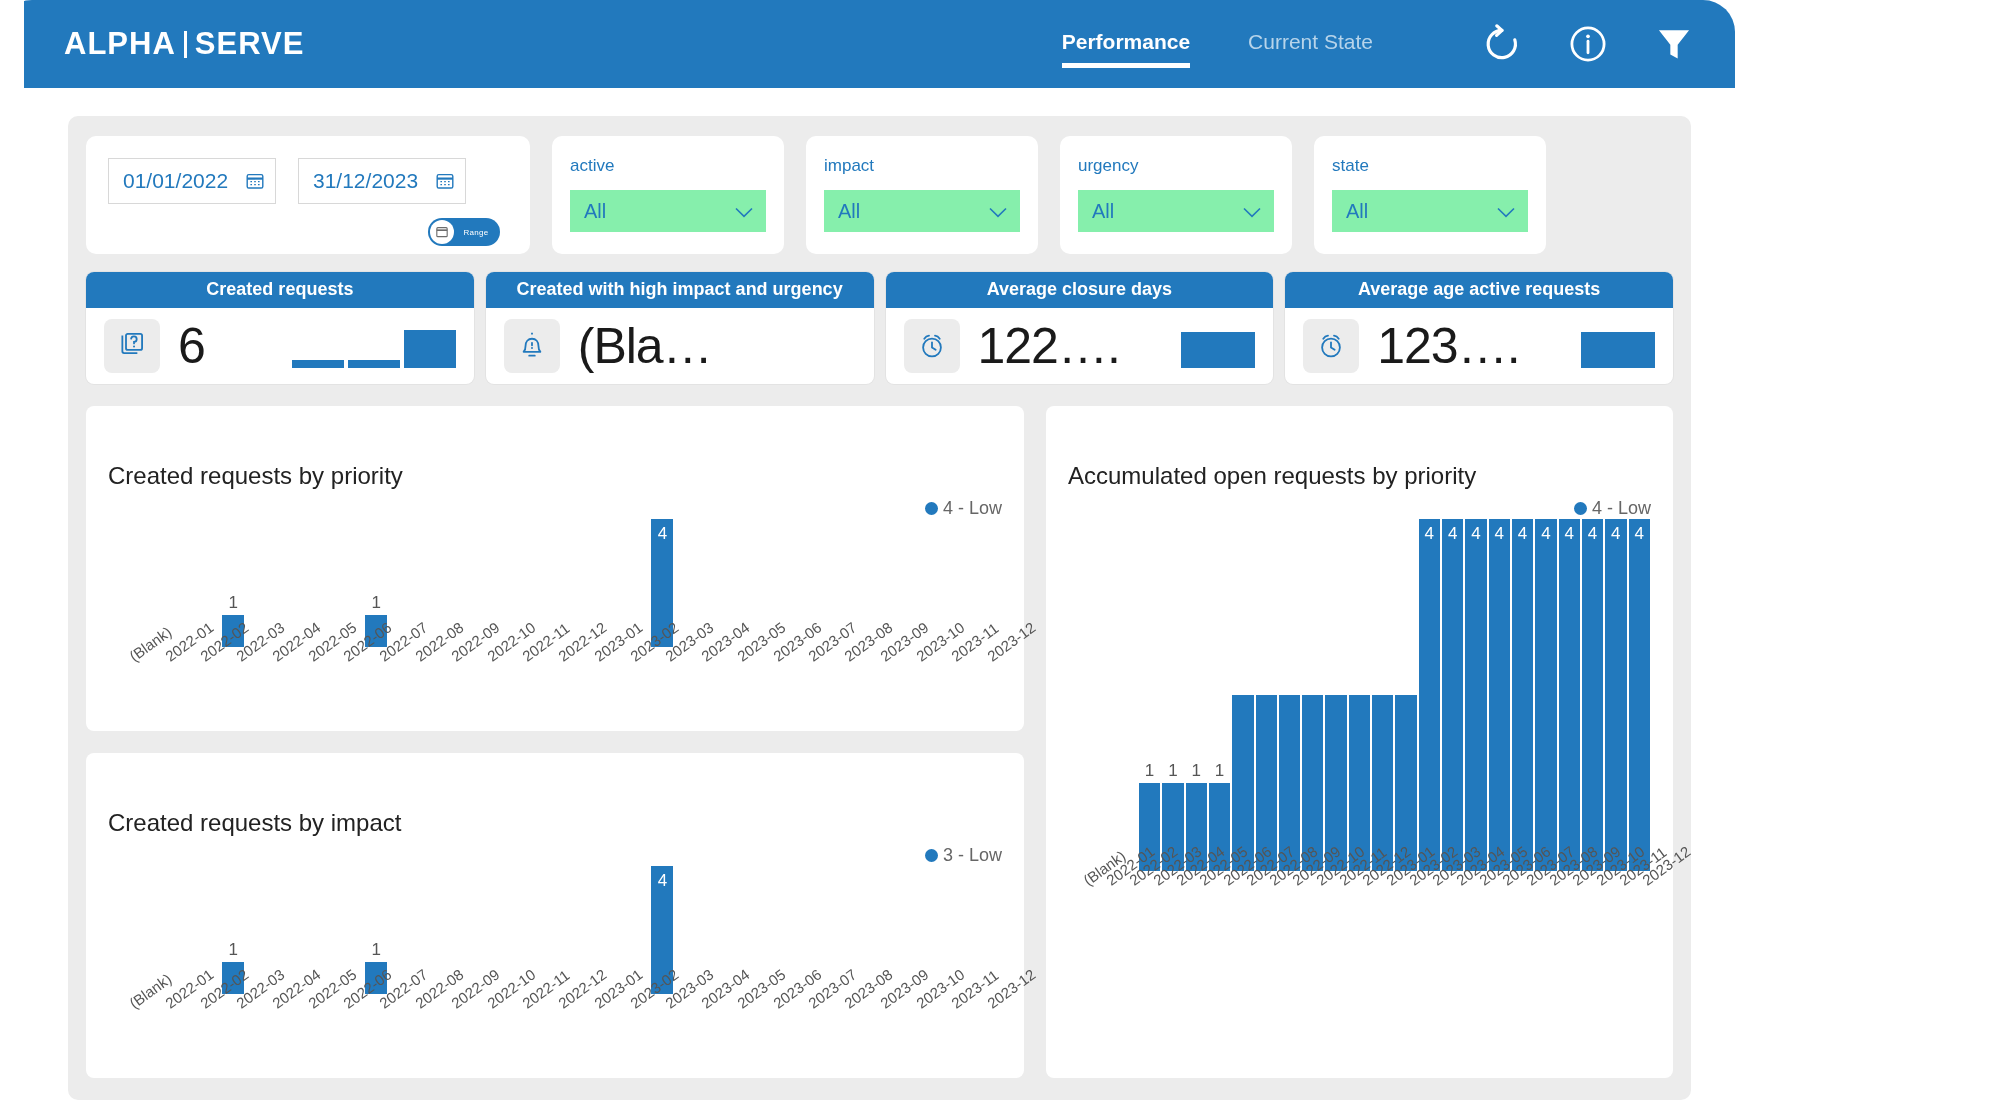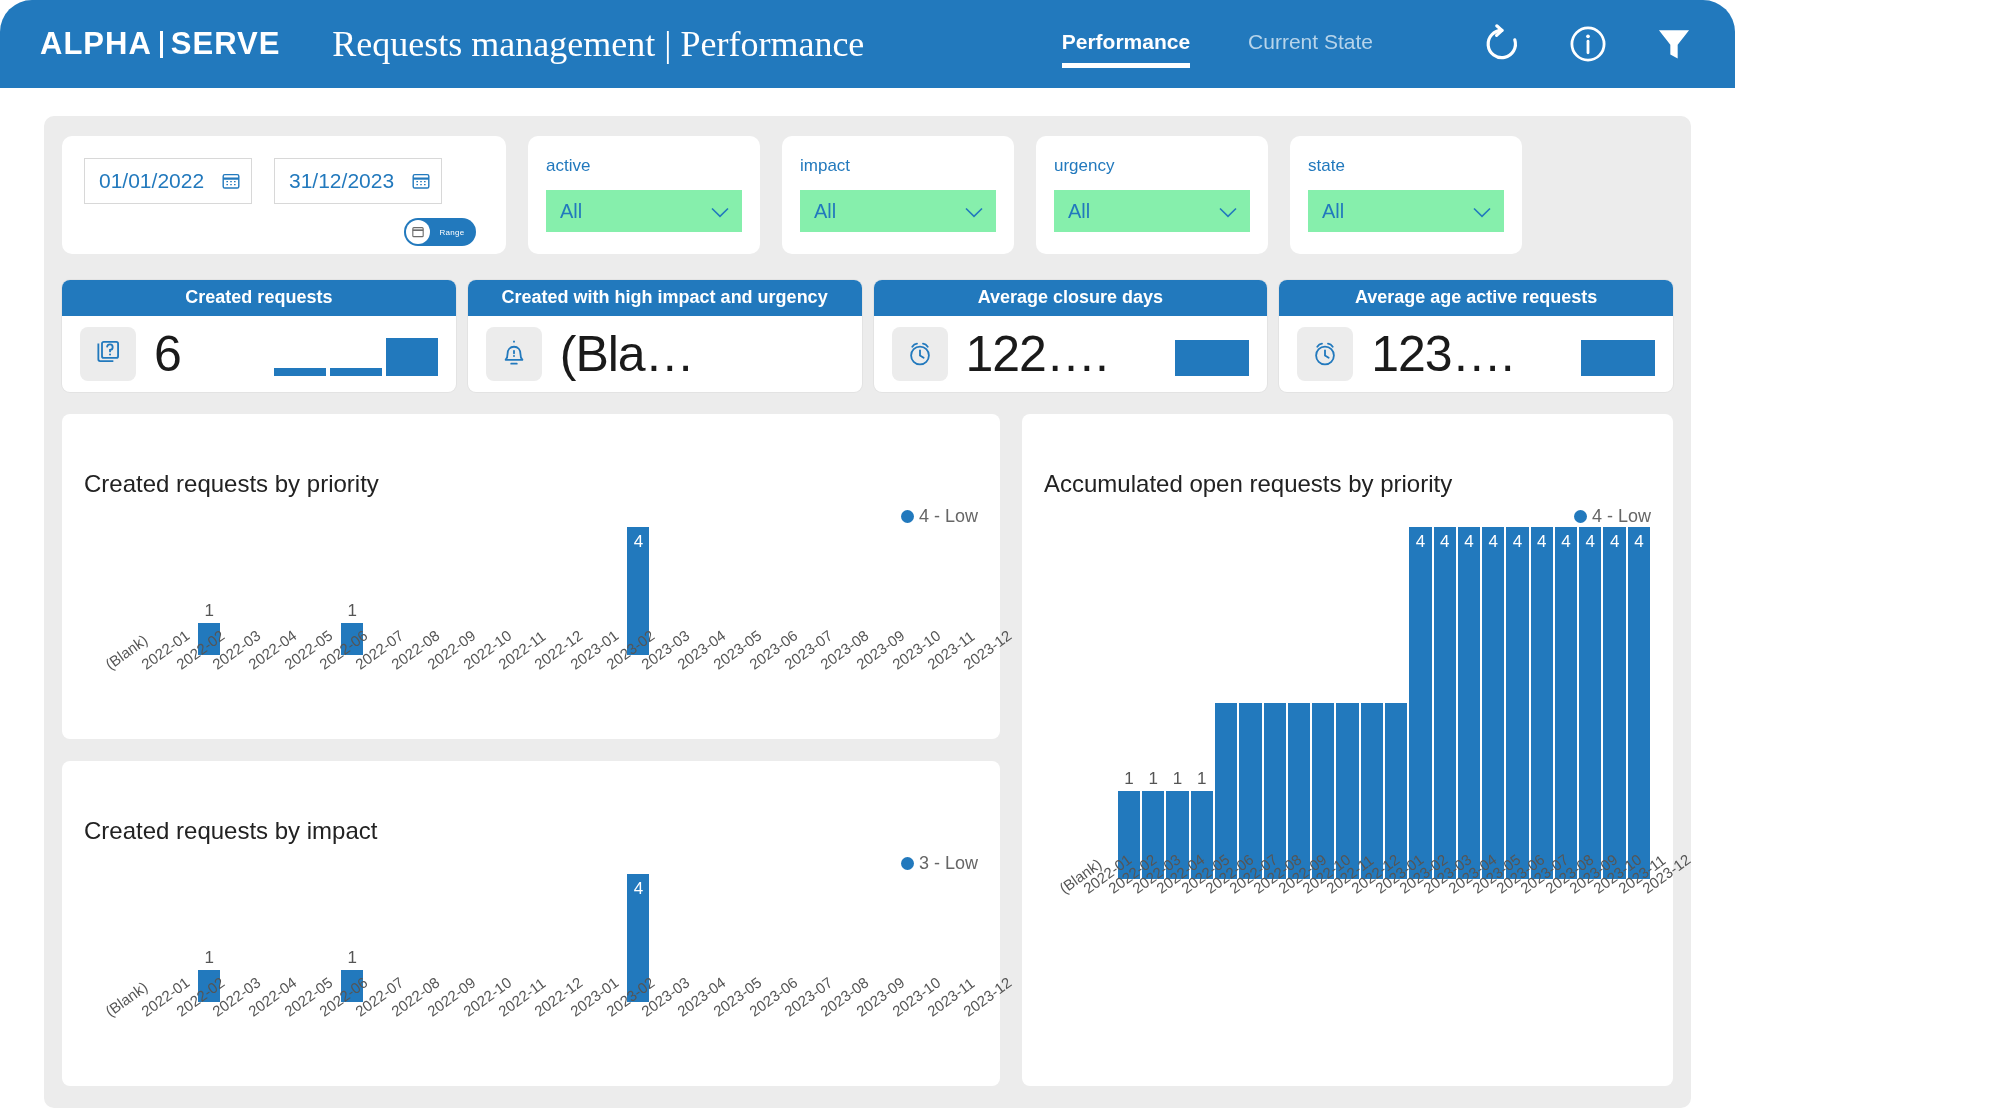--- a/index.html
+++ b/index.html
@@ -8,20 +8,21 @@
     background: #ffffff;
     font-family: "Liberation Sans", sans-serif;
     overflow: hidden;
   }
   .app {
     position: relative;
     width: 1735px; height: 1115px;
     background: #ffffff;
     border-radius: 32px;
     overflow: hidden;
+    padding-left: 24px;
   }
 
   
   .header {
     position: relative;
     height: 88px;
     background: #2279bd;
     display: flex;
     align-items: center;
     padding: 0 40px;
@@ -136,21 +137,21 @@
   .sel-box {
     height: 42px; background: #86efac;
     display: flex; align-items: center;
     padding: 0 12px 0 14px;
     cursor: pointer;
   }
   .sel-box .sv { color: #2279bd; font-size: 20px; flex: 1; }
   .chev { width: 20px; height: 13px; }
 
   
-  .kpirow { display: flex; gap: 12px; margin-top: 26px; }
+  .kpirow { display: flex; gap: 12px; margin-top: 18px; }
   .kpi {
     flex: 1;
     background: #ffffff;
     border-radius: 8px;
     overflow: hidden;
     box-shadow: 0 0 0 1px #e3e3e3;
   }
   .kpi-head {
     background: #2279bd;
     color: #ffffff;
@@ -267,21 +268,20 @@
 <body>
 
 <div class="app">
 
   <div class="header">
     <div class="logo">
       <span>ALPHA</span>
       <span class="bar"></span>
       <span>SERVE</span>
     </div>
-    <div class="apptitle">Requests management | Performance</div>
 
     <div class="nav">
       <div class="nav-item active">Performance</div>
       <div class="nav-item">Current State</div>
     </div>
 
     <div class="hicons">
       <div class="hicon">
         <svg viewBox="0 0 24 24" width="42" height="42" fill="none" stroke="#ffffff" stroke-width="1.8" stroke-linecap="round">
           <path d="M12 4.2 A7.8 7.8 0 1 0 19.3 9.6"></path>

